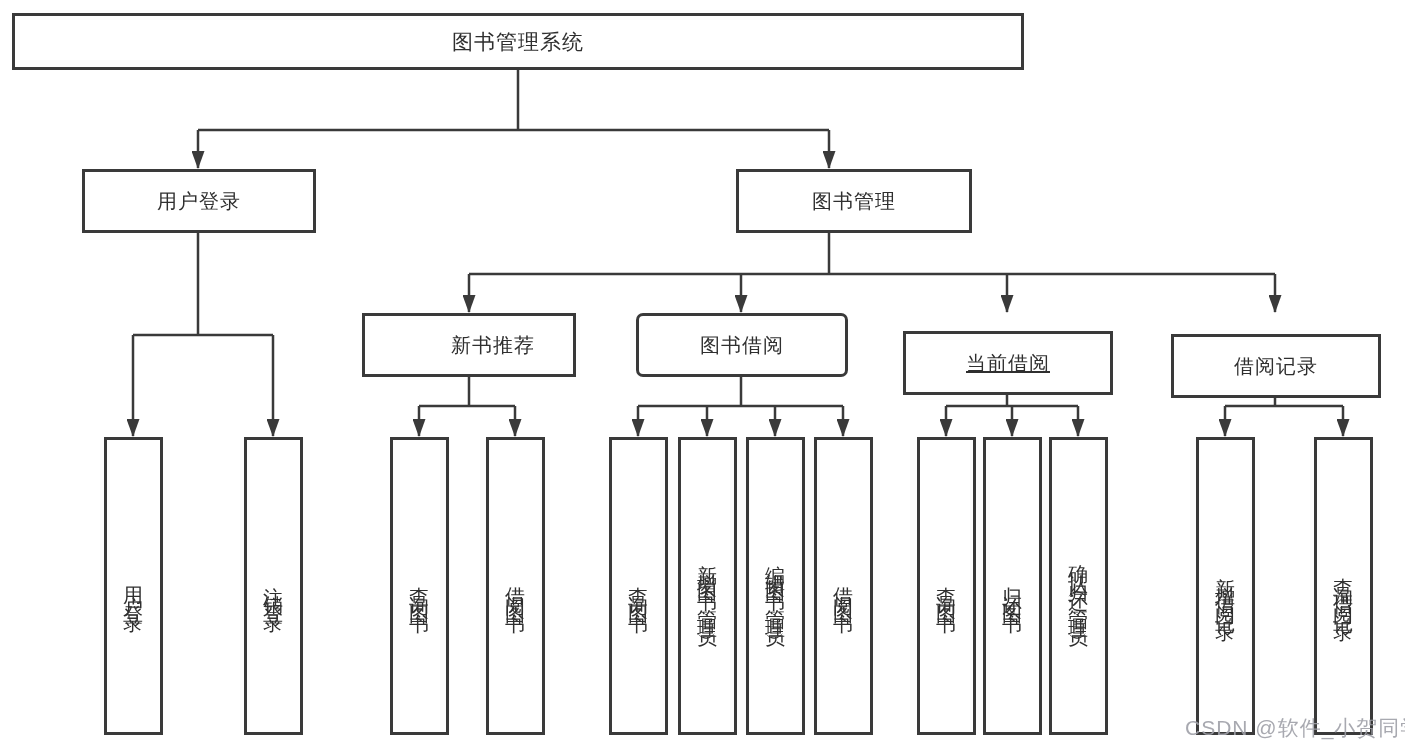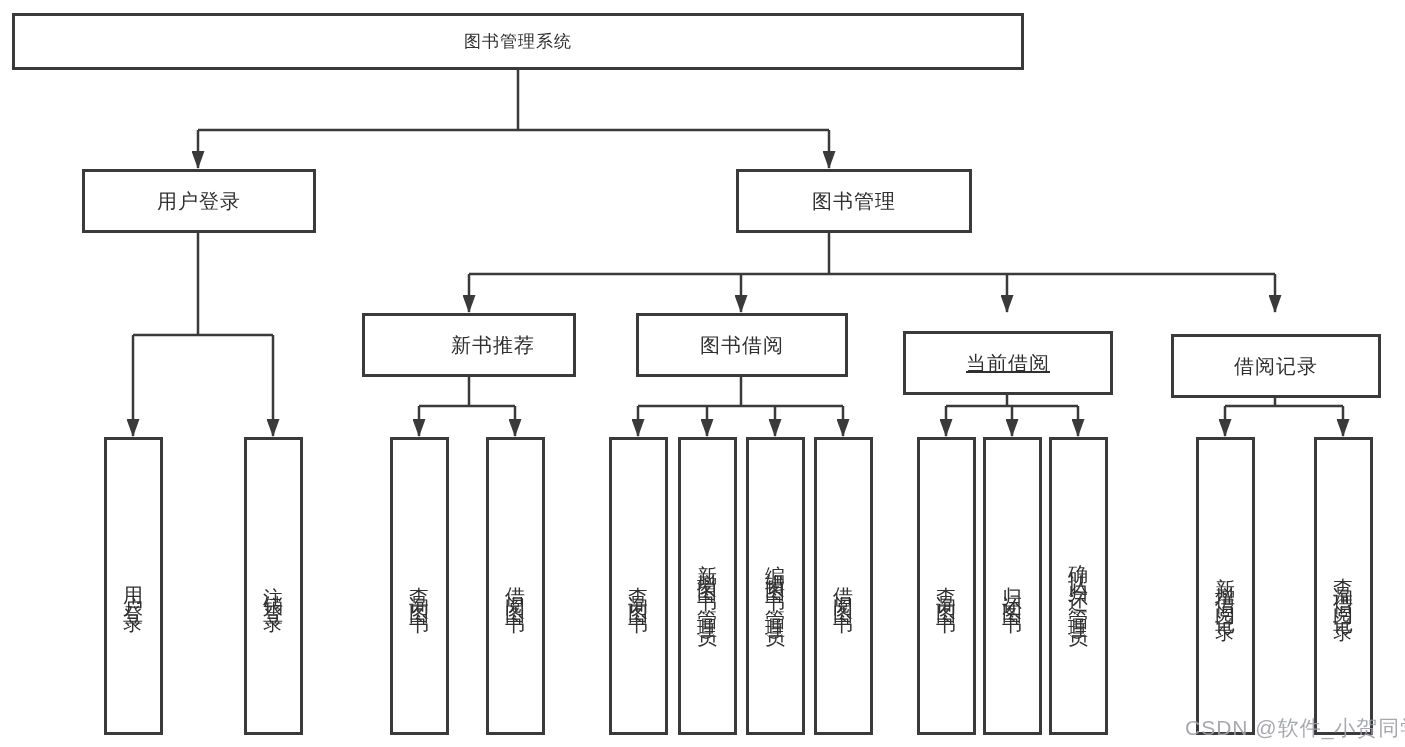--- a/index.html
+++ b/index.html
@@ -30,21 +30,21 @@
     display: flex;
     align-items: center;
     justify-content: center;
     z-index: 2;
   }
   .box {
     font-size: 20px;
     letter-spacing: 1px;
   }
   .box.root {
-    font-size: 17px;
+    font-size: 21px;
   }
   .vbox {
     writing-mode: vertical-rl;
     text-orientation: mixed;
     font-size: 20px;
     letter-spacing: 9px;
     line-height: 1;
     padding-top: 6px;
   }
   .watermark {
@@ -106,21 +106,21 @@
       <line x1="1343" y1="406" x2="1343" y2="436" marker-end="url(#ah)"></line>
     </g>
   </svg>
 
   <div class="box root" style="left:12px; top:13px; width:1012px; height:57px;">图书管理系统</div>
 
   <div class="box" style="left:82px; top:169px; width:234px; height:64px;">用户登录</div>
   <div class="box" style="left:736px; top:169px; width:236px; height:64px;">图书管理</div>
 
   <div class="box" style="left:362px; top:313px; width:214px; height:64px;padding-left:48px;">新书推荐</div>
-  <div class="box" style="left:636px; top:313px; width:212px; height:64px;">图书借阅</div>
+  <div class="box" style="left:636px; top:313px; width:212px; height:64px;border-radius:7px;">图书借阅</div>
   <div class="box" style="left:903px; top:331px; width:210px; height:64px;text-decoration:underline;">当前借阅</div>
   <div class="box" style="left:1171px; top:313px; width:210px; height:64px;margin-top:21px;">借阅记录</div>
 
   <div class="vbox" style="left:104px; top:437px; width:59px; height:298px;">用户登录</div>
   <div class="vbox" style="left:244px; top:437px; width:59px; height:298px;">注销登录</div>
 
   <div class="vbox" style="left:390px; top:437px; width:59px; height:298px;">查询图书</div>
   <div class="vbox" style="left:486px; top:437px; width:59px; height:298px;">借阅图书</div>
 
   <div class="vbox" style="left:609px; top:437px; width:59px; height:298px;">查询图书</div>

